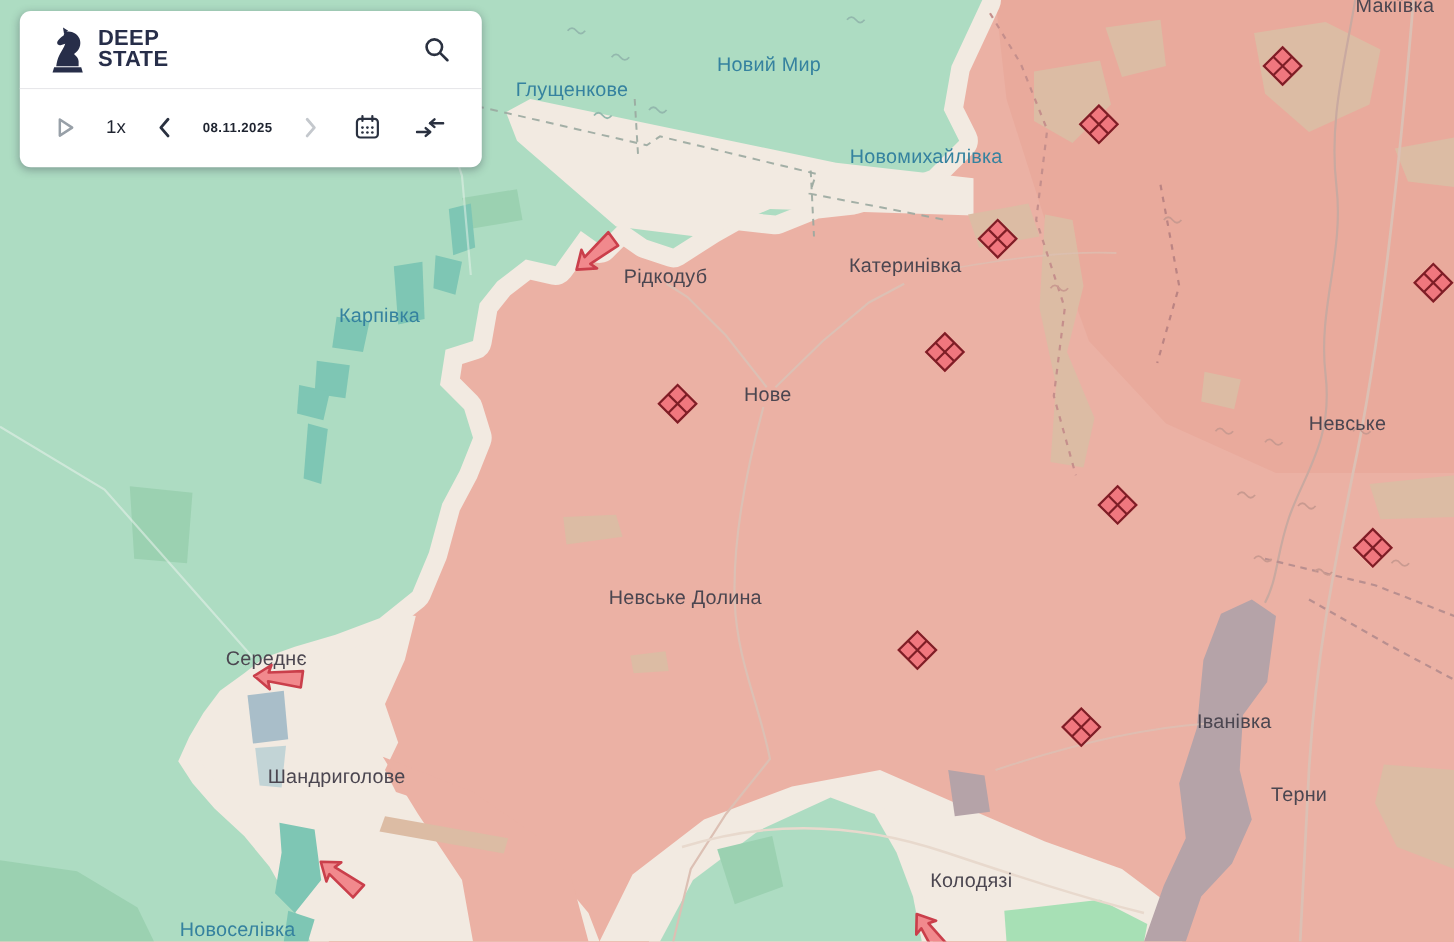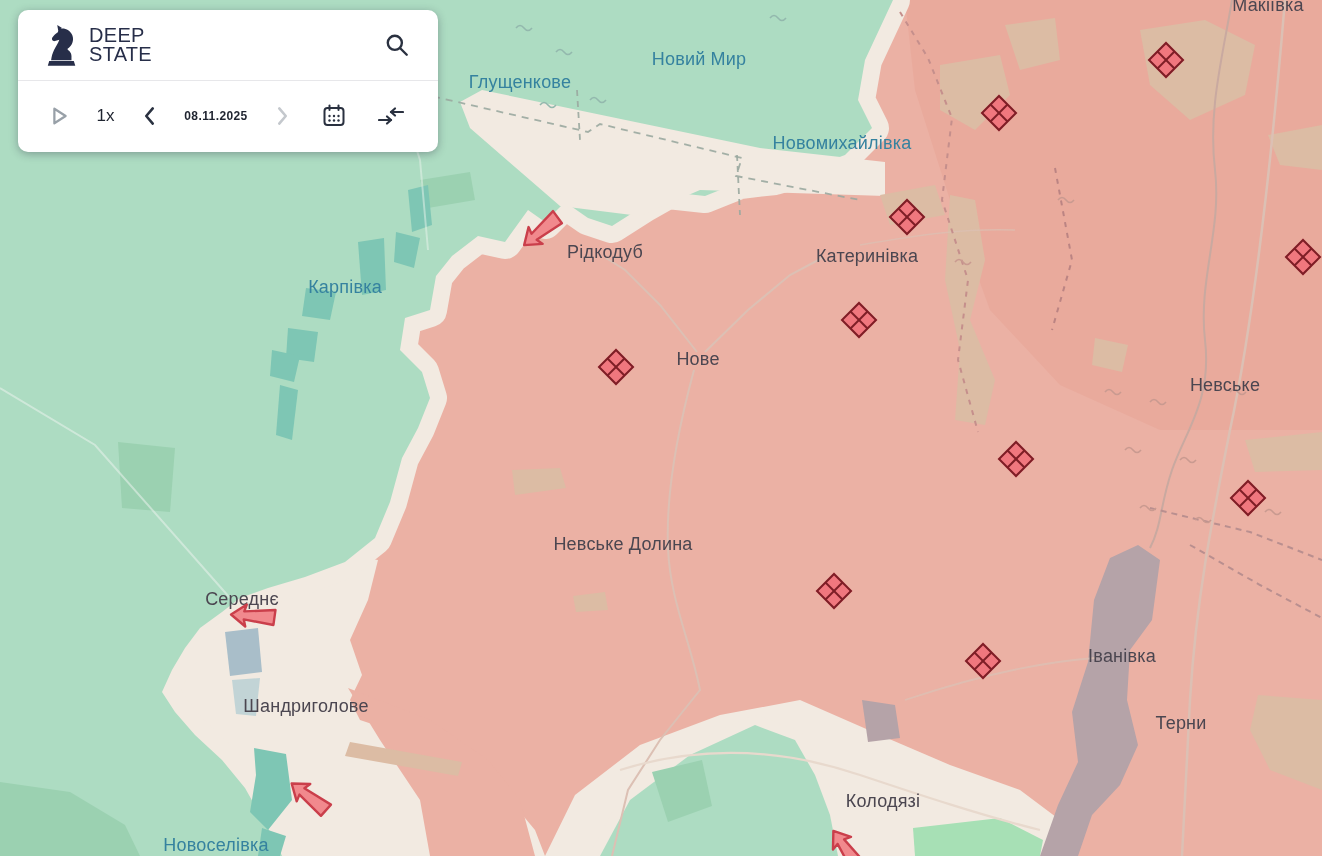--- a/index.html
+++ b/index.html
@@ -41,21 +41,21 @@
     background:var(--panel-bg);border-radius:10px;
     box-shadow:0 2px 8px rgba(40,40,60,.35);
   }
   .panel-top{
     height:71px;display:flex;align-items:center;
     padding:0 24px 0 26px;box-sizing:border-box;
     border-bottom:1px solid #e7e7ea;
   }
   .brand{display:flex;align-items:center;gap:9px;cursor:pointer;}
   .brand-text{display:flex;flex-direction:column;line-height:.95;
-    font-weight:400;font-size:20px;color:var(--brand);letter-spacing:.3px;}
+    font-weight:700;font-size:20px;color:var(--brand);letter-spacing:.3px;}
   .panel-top .spacer{flex:1;}
   .icon-btn{background:none;border:none;padding:4px;cursor:pointer;display:flex;align-items:center;}
   .panel-bottom{
     height:70px;display:flex;align-items:center;justify-content:space-between;
     padding:0 30px 0 30px;box-sizing:border-box;
   }
   .speed{font-size:17px;font-weight:400;color:#1f2430;cursor:pointer;}
   .date{font-size:12px;font-weight:700;color:#1f2430;letter-spacing:.4px;cursor:pointer;}
 </style>
 </head>
@@ -170,21 +170,21 @@
   </svg>
 
   <div id="overlay">
     <div id="labels">
         <div class="map-label ua" style="left: 699px; top: 38px; margin-top: 21px;">Новий Мир</div>
         <div class="map-label ua" style="left: 520px; top: 82px;">Глущенкове</div>
         <div class="map-label ua" style="left: 842px; top: 143px;">Новомихайлівка</div>
         <div class="map-label ru" style="left: 1268px; top: 5px;">Макіївка</div>
         <div class="map-label ua" style="left: 345px; top: 275px; margin-top: 12px;">Карпівка</div>
         <div class="map-label ru" style="left: 605px; top: 252px;">Рідкодуб</div>
-        <div class="map-label ru" style="left: 823px; top: 256px; margin-left: 44px;">Катеринівка</div>
+        <div class="map-label ru" style="left: 823px; top: 242px;">Катеринівка</div>
         <div class="map-label ru" style="left: 698px; top: 359px;">Нове</div>
         <div class="map-label ru" style="left: 1225px; top: 385px;">Невське</div>
         <div class="map-label ru" style="left: 623px; top: 544px;">Невське Долина</div>
         <div class="map-label ru" style="left: 242px; top: 599px;">Середнє</div>
         <div class="map-label ru" style="left: 306px; top: 706px;">Шандриголове</div>
         <div class="map-label ru" style="left: 1122px; top: 656px;">Іванівка</div>
         <div class="map-label ru" style="left: 1181px; top: 723px;">Терни</div>
         <div class="map-label ru" style="left: 883px; top: 801px;">Колодязі</div>
         <div class="map-label ua" style="left: 216px; top: 845px;">Новоселівка</div>
       </div>

